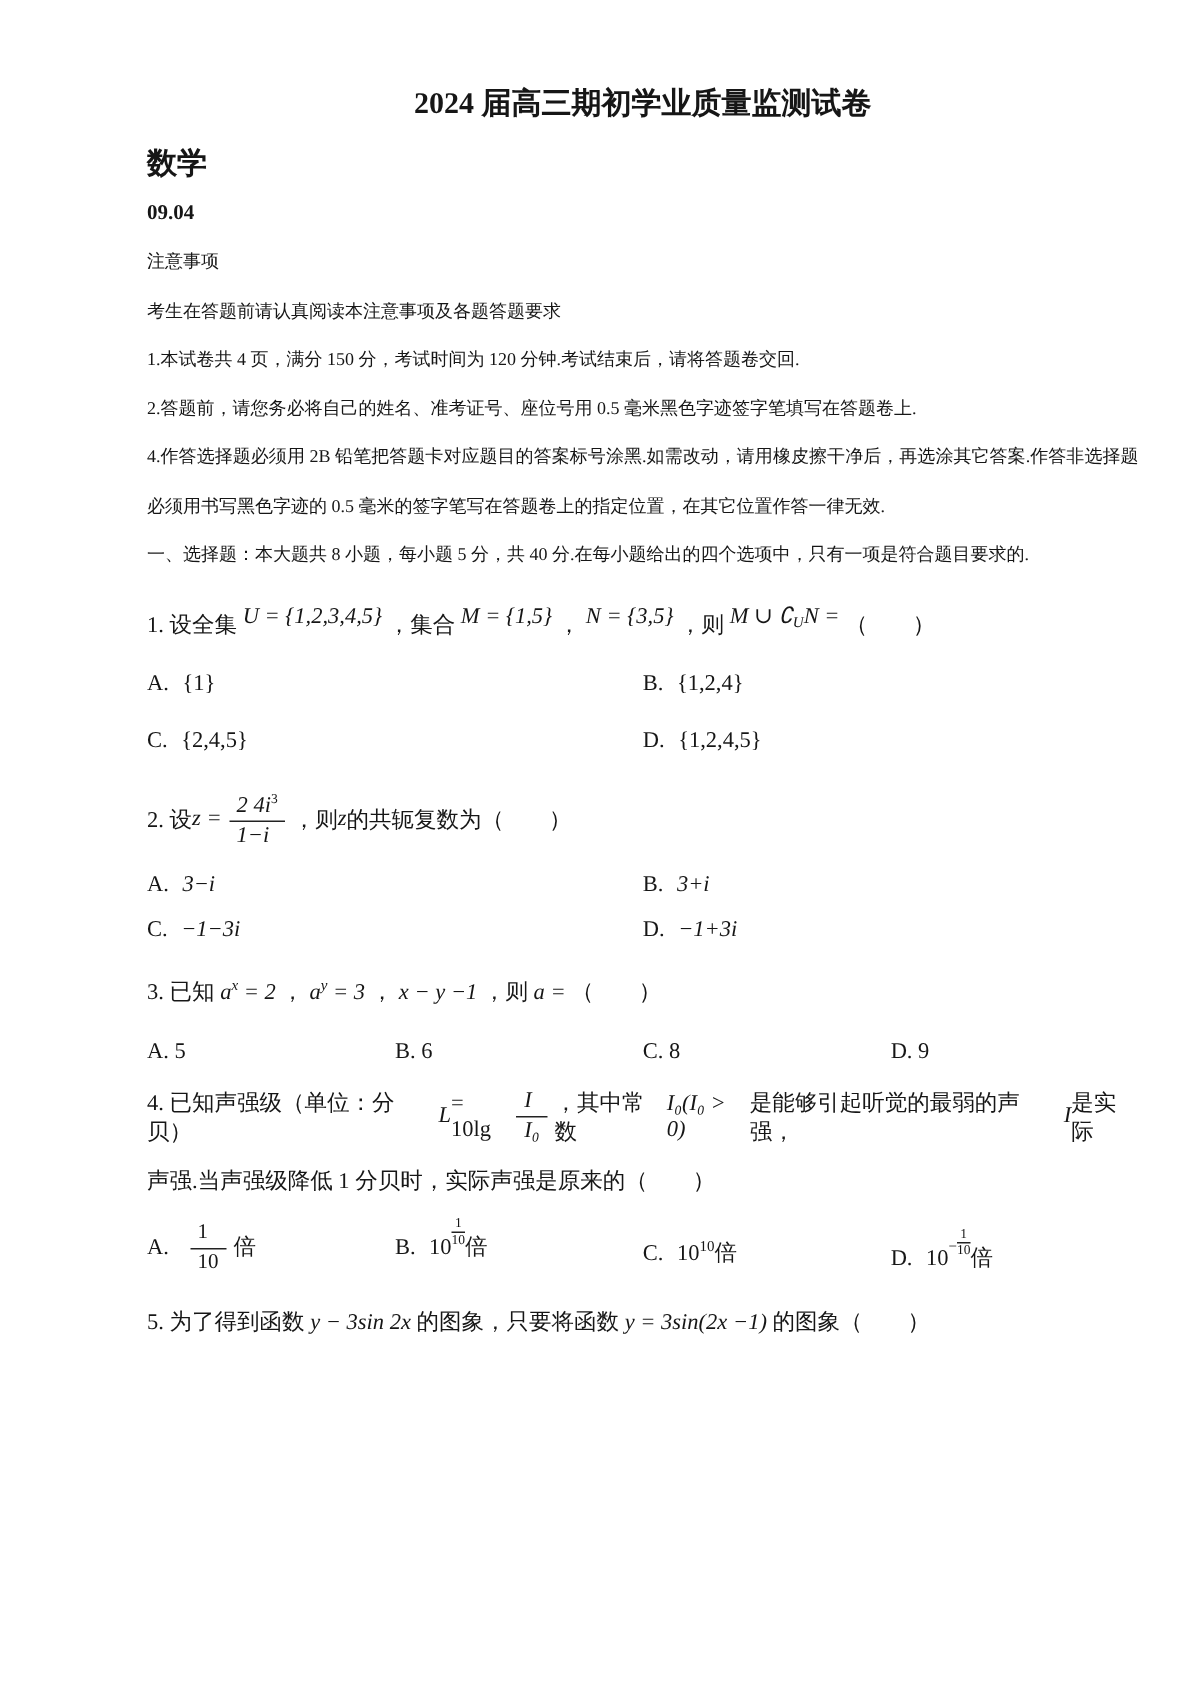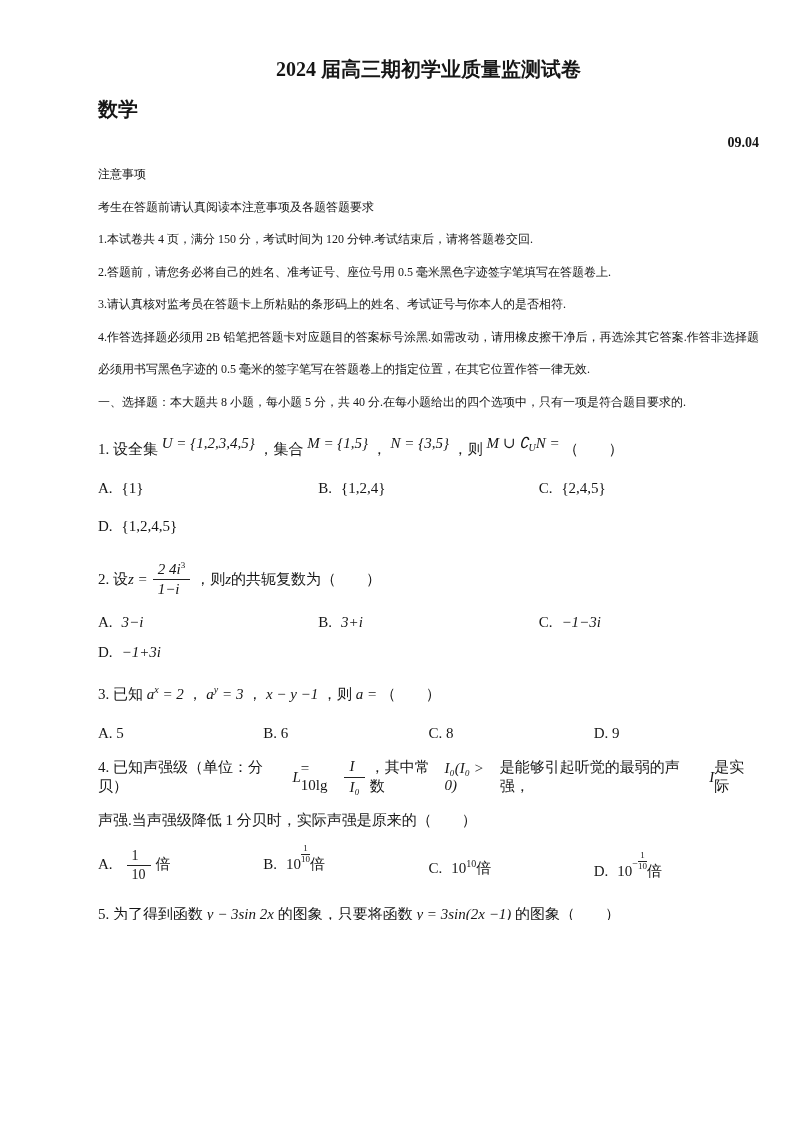--- a/index.html
+++ b/index.html
@@ -10,35 +10,35 @@
     background:#ffffff;
     color:#161616;
     font-family:"Liberation Serif","DejaVu Serif",serif;
     overflow:hidden;
     margin-left:32px;
   }
   .content { padding:56px 66px 0 66px; }
 
   .title   { font-size:20px; font-weight:bold; text-align:center; line-height:26px; margin-bottom:14px; }
   .subject { font-size:20px; font-weight:bold; text-align:left; line-height:26px; margin-bottom:12px; }
-  .date    { font-size:14px; font-weight:bold; text-align:right; line-height:18px; margin-bottom:6px; }
+  .date    { font-size:14px; font-weight:bold; text-align:left; line-height:18px; margin-bottom:6px; }
 
   .nline { font-size:12px; font-weight:normal; line-height:32.5px; text-align:justify; }
 
   .q   { font-size:15px; }
   .qt  { font-style:normal; }
   .mi  { font-style:italic; }
 
   
   .q1 { margin-top:8px; line-height:30px; padding-top:8px; }
   .raise { position:relative; top:-6px; white-space:nowrap; }
   .subsc { font-size:10px; vertical-align:-3px; }
 
   
-  .optgrid2 { display:grid; grid-template-columns:1fr 1fr 1fr; }
+  .optgrid2 { display:grid; grid-template-columns:1fr 1fr; }
   .optgrid2 .opt { line-height:38px; font-size:15px; }
   .optgrid2.tight .opt { line-height:30px; }
   .optgrid4 { display:grid; grid-template-columns:repeat(4,1fr); }
   .optgrid4 .opt { line-height:26px; font-size:15px; }
   .olabel { margin-right:9px; }
 
   
   .frac { display:inline-block; text-align:left; line-height:1.15; margin:0 5px; vertical-align:middle; }
   .frac .fnum { display:block; padding:0 5px 1px; }
   .frac .fden { display:block; border-top:1.3px solid #222; padding:1px 5px 0; }
@@ -75,21 +75,20 @@
 
     <div class="title">2024 届高三期初学业质量监测试卷</div>
     <div class="subject">数学</div>
     <div class="date">09.04</div>
 
     <div>
       <div class="nline">注意事项</div>
       <div class="nline">考生在答题前请认真阅读本注意事项及各题答题要求</div>
       <div class="nline">1.本试卷共 4 页，满分 150 分，考试时间为 120 分钟.考试结束后，请将答题卷交回.</div>
       <div class="nline">2.答题前，请您务必将自己的姓名、准考证号、座位号用 0.5 毫米黑色字迹签字笔填写在答题卷上.</div>
-      <div class="nline">3.请认真核对监考员在答题卡上所粘贴的条形码上的姓名、考试证号与你本人的是否相符.</div>
       <div class="nline">4.作答选择题必须用 2B 铅笔把答题卡对应题目的答案标号涂黑.如需改动，请用橡皮擦干净后，再选涂其它答案.作答非选择题必须用书写黑色字迹的 0.5 毫米的签字笔写在答题卷上的指定位置，在其它位置作答一律无效.</div>
     </div>
 
     <div class="nline">一、选择题：本大题共 8 小题，每小题 5 分，共 40 分.在每小题给出的四个选项中，只有一项是符合题目要求的.</div>
 
     <div class="q q1">
       <span class="qt">1.  设全集</span>
       <span class="mi raise">U = {1,2,3,4,5}</span>
       <span class="qt">，集合</span>
       <span class="mi raise">M = {1,5}</span>

